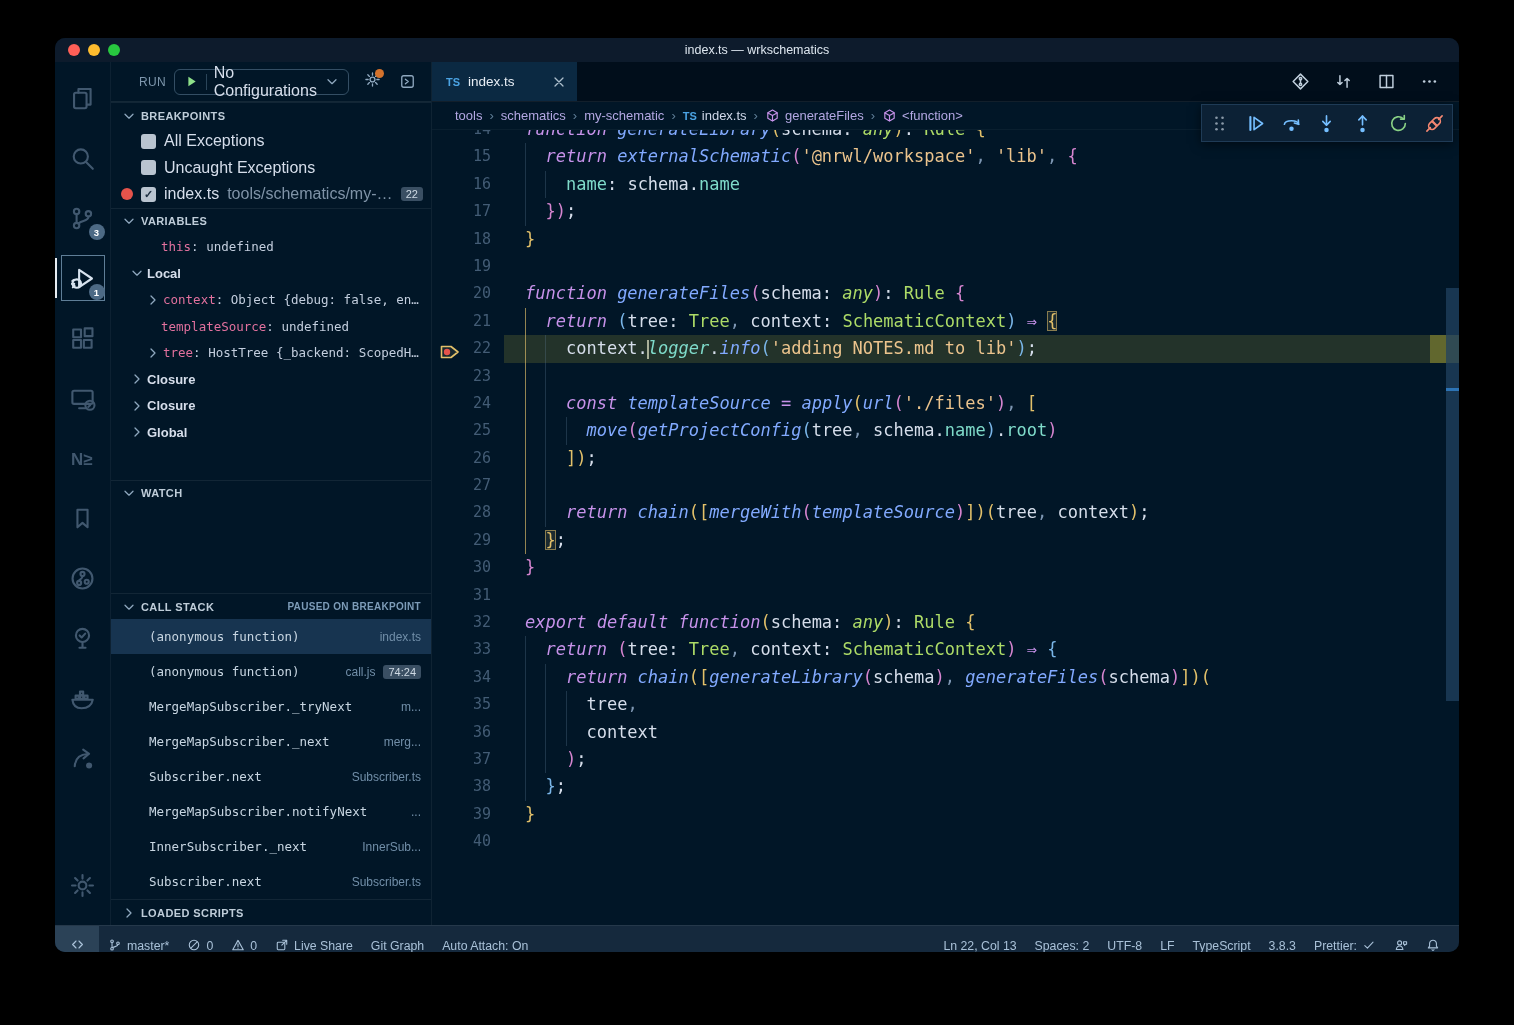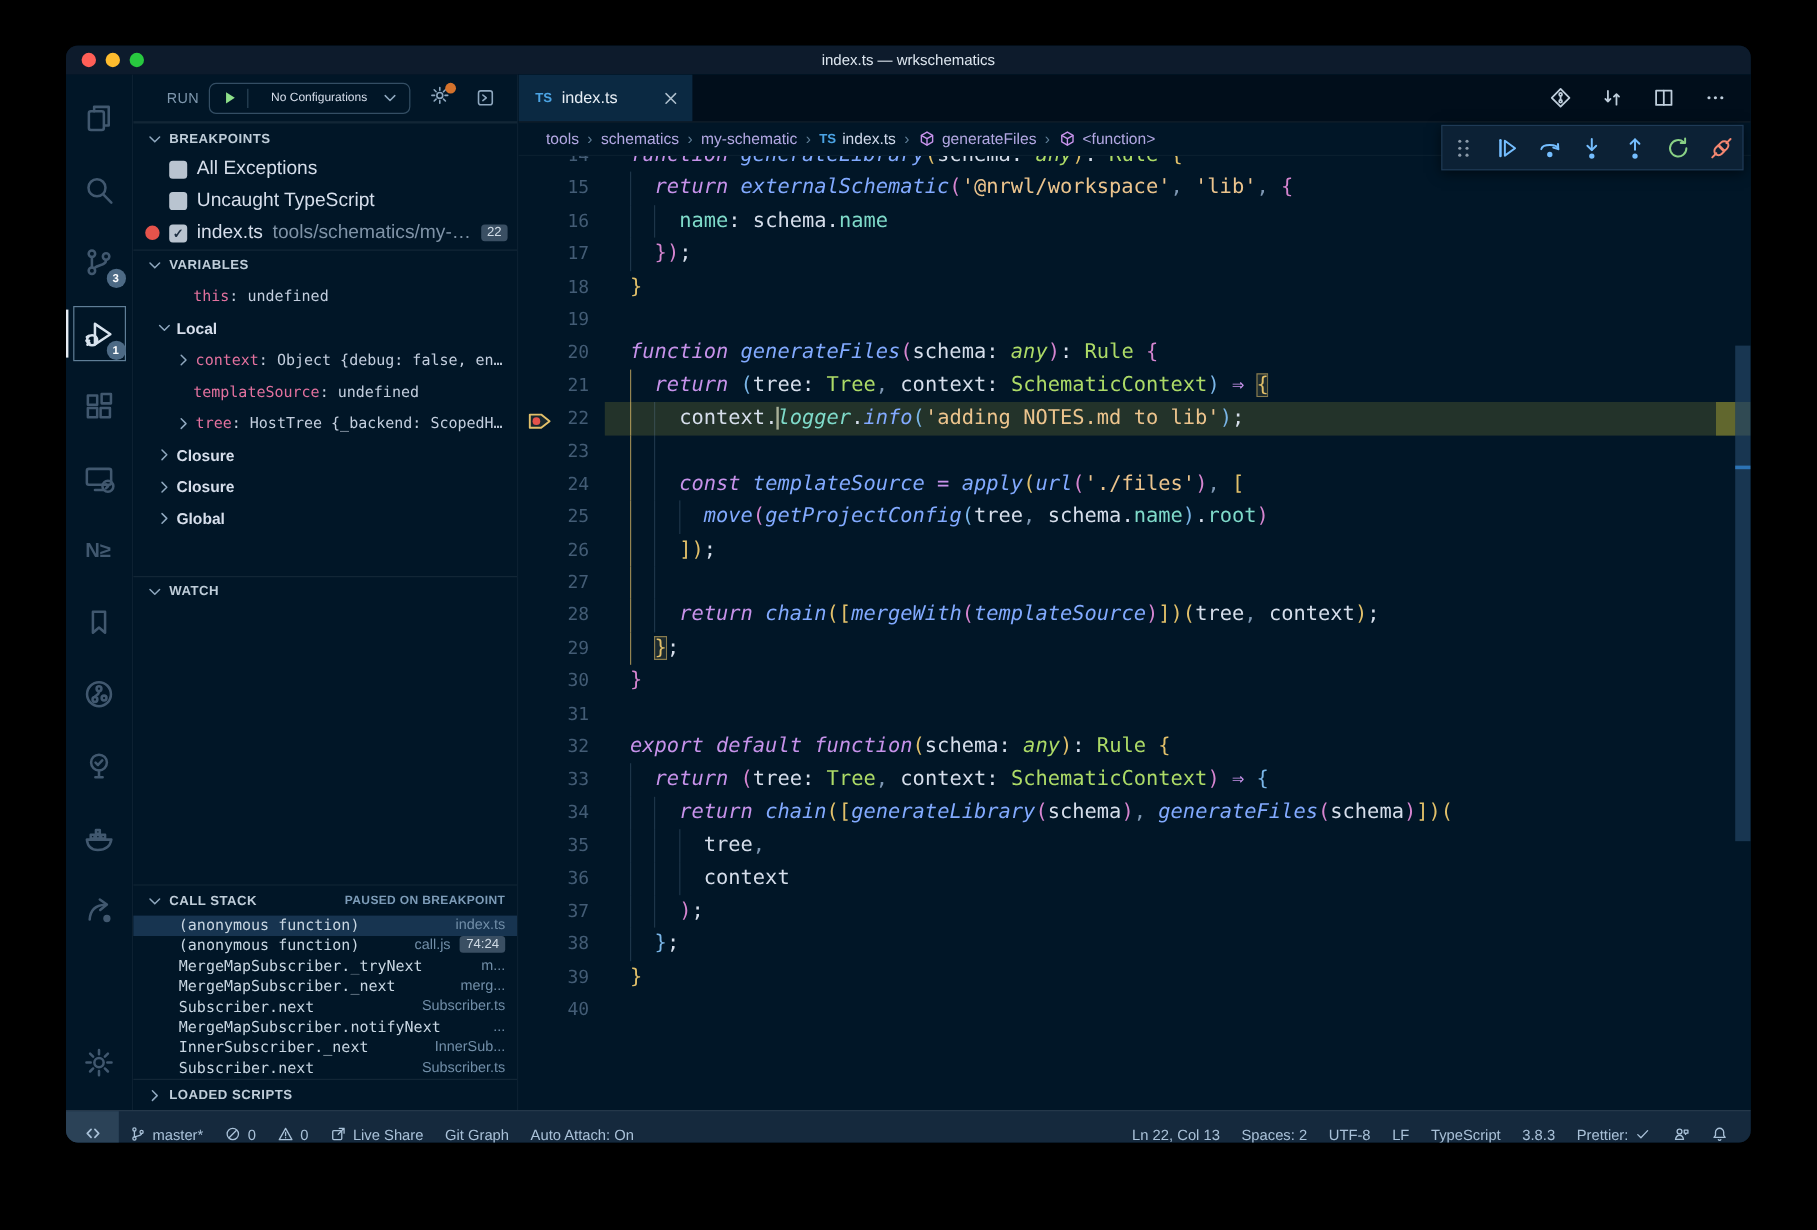--- a/index.html
+++ b/index.html
@@ -35,21 +35,21 @@
 
   
   .sidebar { width:321px; background:#011627; border-right:1px solid rgba(255,255,255,.06);
     display:flex; flex-direction:column; color:#c9d5e0; overflow:hidden; }
   .runbar { height:40px; display:flex; align-items:center; padding:0 14px 0 28px; gap:8px;
     border-bottom:1px solid rgba(255,255,255,.08); }
   .runbar .runlabel { font-size:12px; color:#7e97ad; letter-spacing:.3px; }
   .cfg { display:flex; align-items:center; height:26px; border:1px solid rgba(95,126,151,.55);
     border-radius:6px; padding:0 8px; gap:7px; min-width:168px; color:#d6deeb; }
   .cfg .sep { width:1px; height:16px; background:rgba(95,126,151,.45); }
-  .cfg .lbl { font-size:10px;margin-left:12px; }
+  .cfg .lbl { font-size:16px; }
   .cfg svg { width:14px; height:14px; }
   .iconbtn { position:relative; width:22px; height:22px; display:flex; align-items:center;
     justify-content:center; color:#8fa8bf; }
   .iconbtn svg { width:17px; height:17px; }
   .iconbtn .dot { position:absolute; right:-2px; top:-2px; width:9px; height:9px;
     border-radius:50%; background:#d4722c; }
 
   .sect-h { height:26px; display:flex; align-items:center; padding:0 10px; gap:4px;
     border-top:1px solid rgba(255,255,255,.07); flex:none; }
   .sect-h:first-of-type { border-top:none; }
@@ -70,21 +70,21 @@
 
   .var-row { height:26.5px; display:flex; align-items:center; flex:none; white-space:nowrap; overflow:hidden; }
   .var-row .chev { width:16px; height:16px; color:#8fa8bf; flex:none; margin-right:2px; }
   .var-bold { font-size:13px; font-weight:bold; color:#d6deeb; }
   .var-mono { font-family:"DejaVu Sans Mono", monospace; font-size:12.5px; }
   .var-name { color:#e2719e; }
   .var-val { color:#c3cede; }
   .spacer-sm { height:34px; flex:none; }
   .watch-body { flex:1; }
 
-  .cs-row { height:17px; display:flex; align-items:flex-start; padding:0 10px 0 38px; flex:none; }
+  .cs-row { height:35px; display:flex; align-items:center; padding:0 10px 0 38px; flex:none; }
   .cs-row.selected { background:#173450; }
   .cs-fn { font-family:"DejaVu Sans Mono", monospace; font-size:12.5px; color:#c8d6e2;
     white-space:nowrap; overflow:hidden; text-overflow:ellipsis; flex:1; }
   .cs-loc { font-size:12px; color:#718ea8; margin-left:10px; white-space:nowrap; }
 
   
   .editor { flex:1; display:flex; flex-direction:column; position:relative; background:#011627; overflow:hidden; }
   .tabbar { height:40px; background:#010e1b; display:flex; align-items:stretch;
     border-bottom:1px solid rgba(255,255,255,.07); }
   .tab { width:145px; background:#0b2942; display:flex; align-items:center; gap:8px;
@@ -299,21 +299,21 @@
       </div>
       <div id="bp-rows">
           <div class="bp-row">
             <span class="bp-dot empty"></span>
             <span class="cb"></span>
             <span class="bp-label">All Exceptions</span>
           </div>
           <div class="bp-row">
             <span class="bp-dot empty"></span>
             <span class="cb"></span>
-            <span class="bp-label">Uncaught TypeScript</span>
+            <span class="bp-label">Uncaught Exceptions</span>
           </div>
           <div class="bp-row">
             <span class="bp-dot"></span>
             <span class="cb">✓</span>
             <span class="bp-label">index.ts</span>
             <span class="bp-path">tools/schematics/my-sch...</span>
             <span class="mini-badge">22</span>
           </div>
         </div>
 

